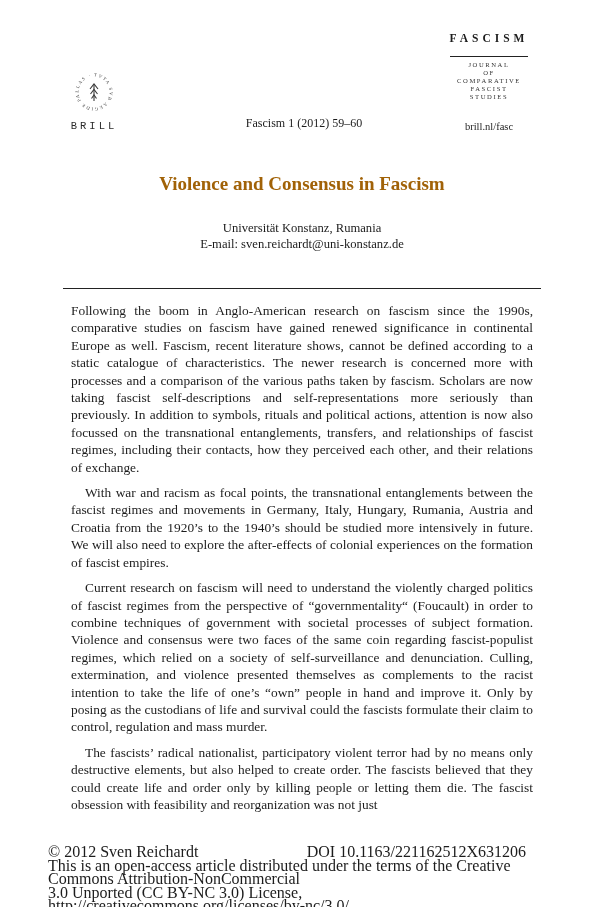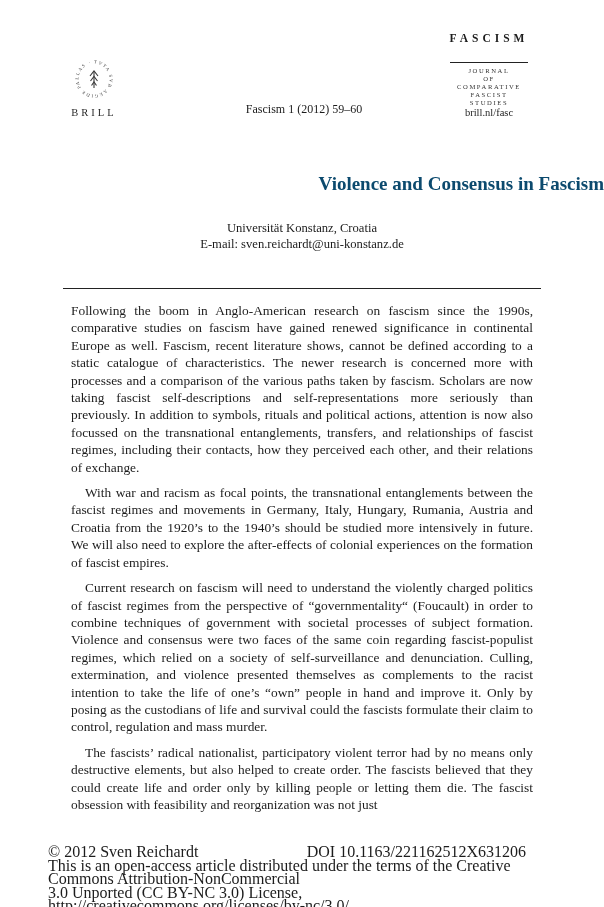--- a/index.html
+++ b/index.html
@@ -27,61 +27,62 @@
     display: flex;
     justify-content: space-between;
     align-items: flex-end;
   }
   .brill-block { text-align: center; width: 62px; }
   .seal-wrap { display: inline-block; line-height: 0; margin-bottom: 5px; }
   .brill-name {
     font-size: 10.5px;
     letter-spacing: 3px;
     color: #2a2a2a;
+    font-family: Liberation Mono, monospace;
   }
   .citation {
     position: absolute;
     left: 50%;
     transform: translateX(-50%);
     bottom: 1px;
     font-size: 12px;
     white-space: nowrap;
   }
   .masthead { text-align: center; width: 112px; }
   .masthead-title {
     display: inline-block;
     font-weight: bold;
     font-size: 11.5px;
     letter-spacing: 4px;
-    padding-bottom: 18px;
+    padding-bottom: 12px;
     border-bottom: 1.2px solid #222;
     margin-bottom: 4px;
     white-space: nowrap;
   }
   .masthead-sub div {
     font-size: 6.6px;
     letter-spacing: 1.6px;
     line-height: 8px;
     color: #333;
   }
   .masthead-url {
     font-size: 10.5px;
-    margin-top: 0;
+    margin-top: 20px;
   }
 
   
   .article-title {
     position: absolute;
     top: 160px;
     left: 0;
     width: 100%;
-    text-align: right;
+    text-align: center;
     font-size: 19px;
     font-weight: bold;
-    color: #0c4a6e;
+    color: #a16207;
   }
   .author-block {
     position: absolute;
     top: 220px;
     left: 0;
     width: 100%;
     text-align: center;
   }
   .author-name { font-weight: bold; font-size: 13.5px; line-height: 16px; }
   .author-affiliation { font-size: 12.6px; line-height: 16px; }
@@ -163,21 +164,21 @@
         <div>FASCIST</div>
         <div>STUDIES</div>
       </div>
       <div class="masthead-url">brill.nl/fasc</div>
     </div>
   </div>
 
   <h1 class="article-title">Violence and Consensus in Fascism</h1>
 
   <div class="author-block">
-    <div class="author-affiliation">Universität Konstanz, Croatia</div>
+    <div class="author-affiliation">Universität Konstanz, Rumania</div>
     <div class="author-email">E-mail: sven.reichardt@uni-konstanz.de</div>
   </div>
 
   <div class="rule"></div>
 
   <div class="body-text">
     <p>Following the boom in Anglo-American research on fascism since the 1990s, comparative studies on fascism have gained renewed significance in continental Europe as well. Fascism, recent literature shows, cannot be defined according to a static catalogue of characteristics. The newer research is concerned more with processes and a comparison of the various paths taken by fascism. Scholars are now taking fascist self-descriptions and self-representations more seriously than previously. In addition to symbols, rituals and political actions, attention is now also focussed on the transnational entanglements, transfers, and relationships of fascist regimes, including their contacts, how they perceived each other, and their relations of exchange.</p>
     <p>With war and racism as focal points, the transnational entanglements between the fascist regimes and movements in Germany, Italy, Hungary, Rumania, Austria and Croatia from the 1920’s to the 1940’s should be studied more intensively in future. We will also need to explore the after-effects of colonial experiences on the formation of fascist empires.</p>
     <p>Current research on fascism will need to understand the violently charged politics of fascist regimes from the perspective of “governmentality“ (Foucault) in order to combine techniques of government with societal processes of subject formation. Violence and consensus were two faces of the same coin regarding fascist-populist regimes, which relied on a society of self-surveillance and denunciation. Culling, extermination, and violence presented themselves as complements to the racist intention to take the life of one’s “own” people in hand and improve it. Only by posing as the custodians of life and survival could the fascists formulate their claim to control, regulation and mass murder.</p>
     <p>The fascists’ radical nationalist, participatory violent terror had by no means only destructive elements, but also helped to create order. The fascists believed that they could create life and order only by killing people or letting them die. The fascist obsession with feasibility and reorganization was not just</p>

